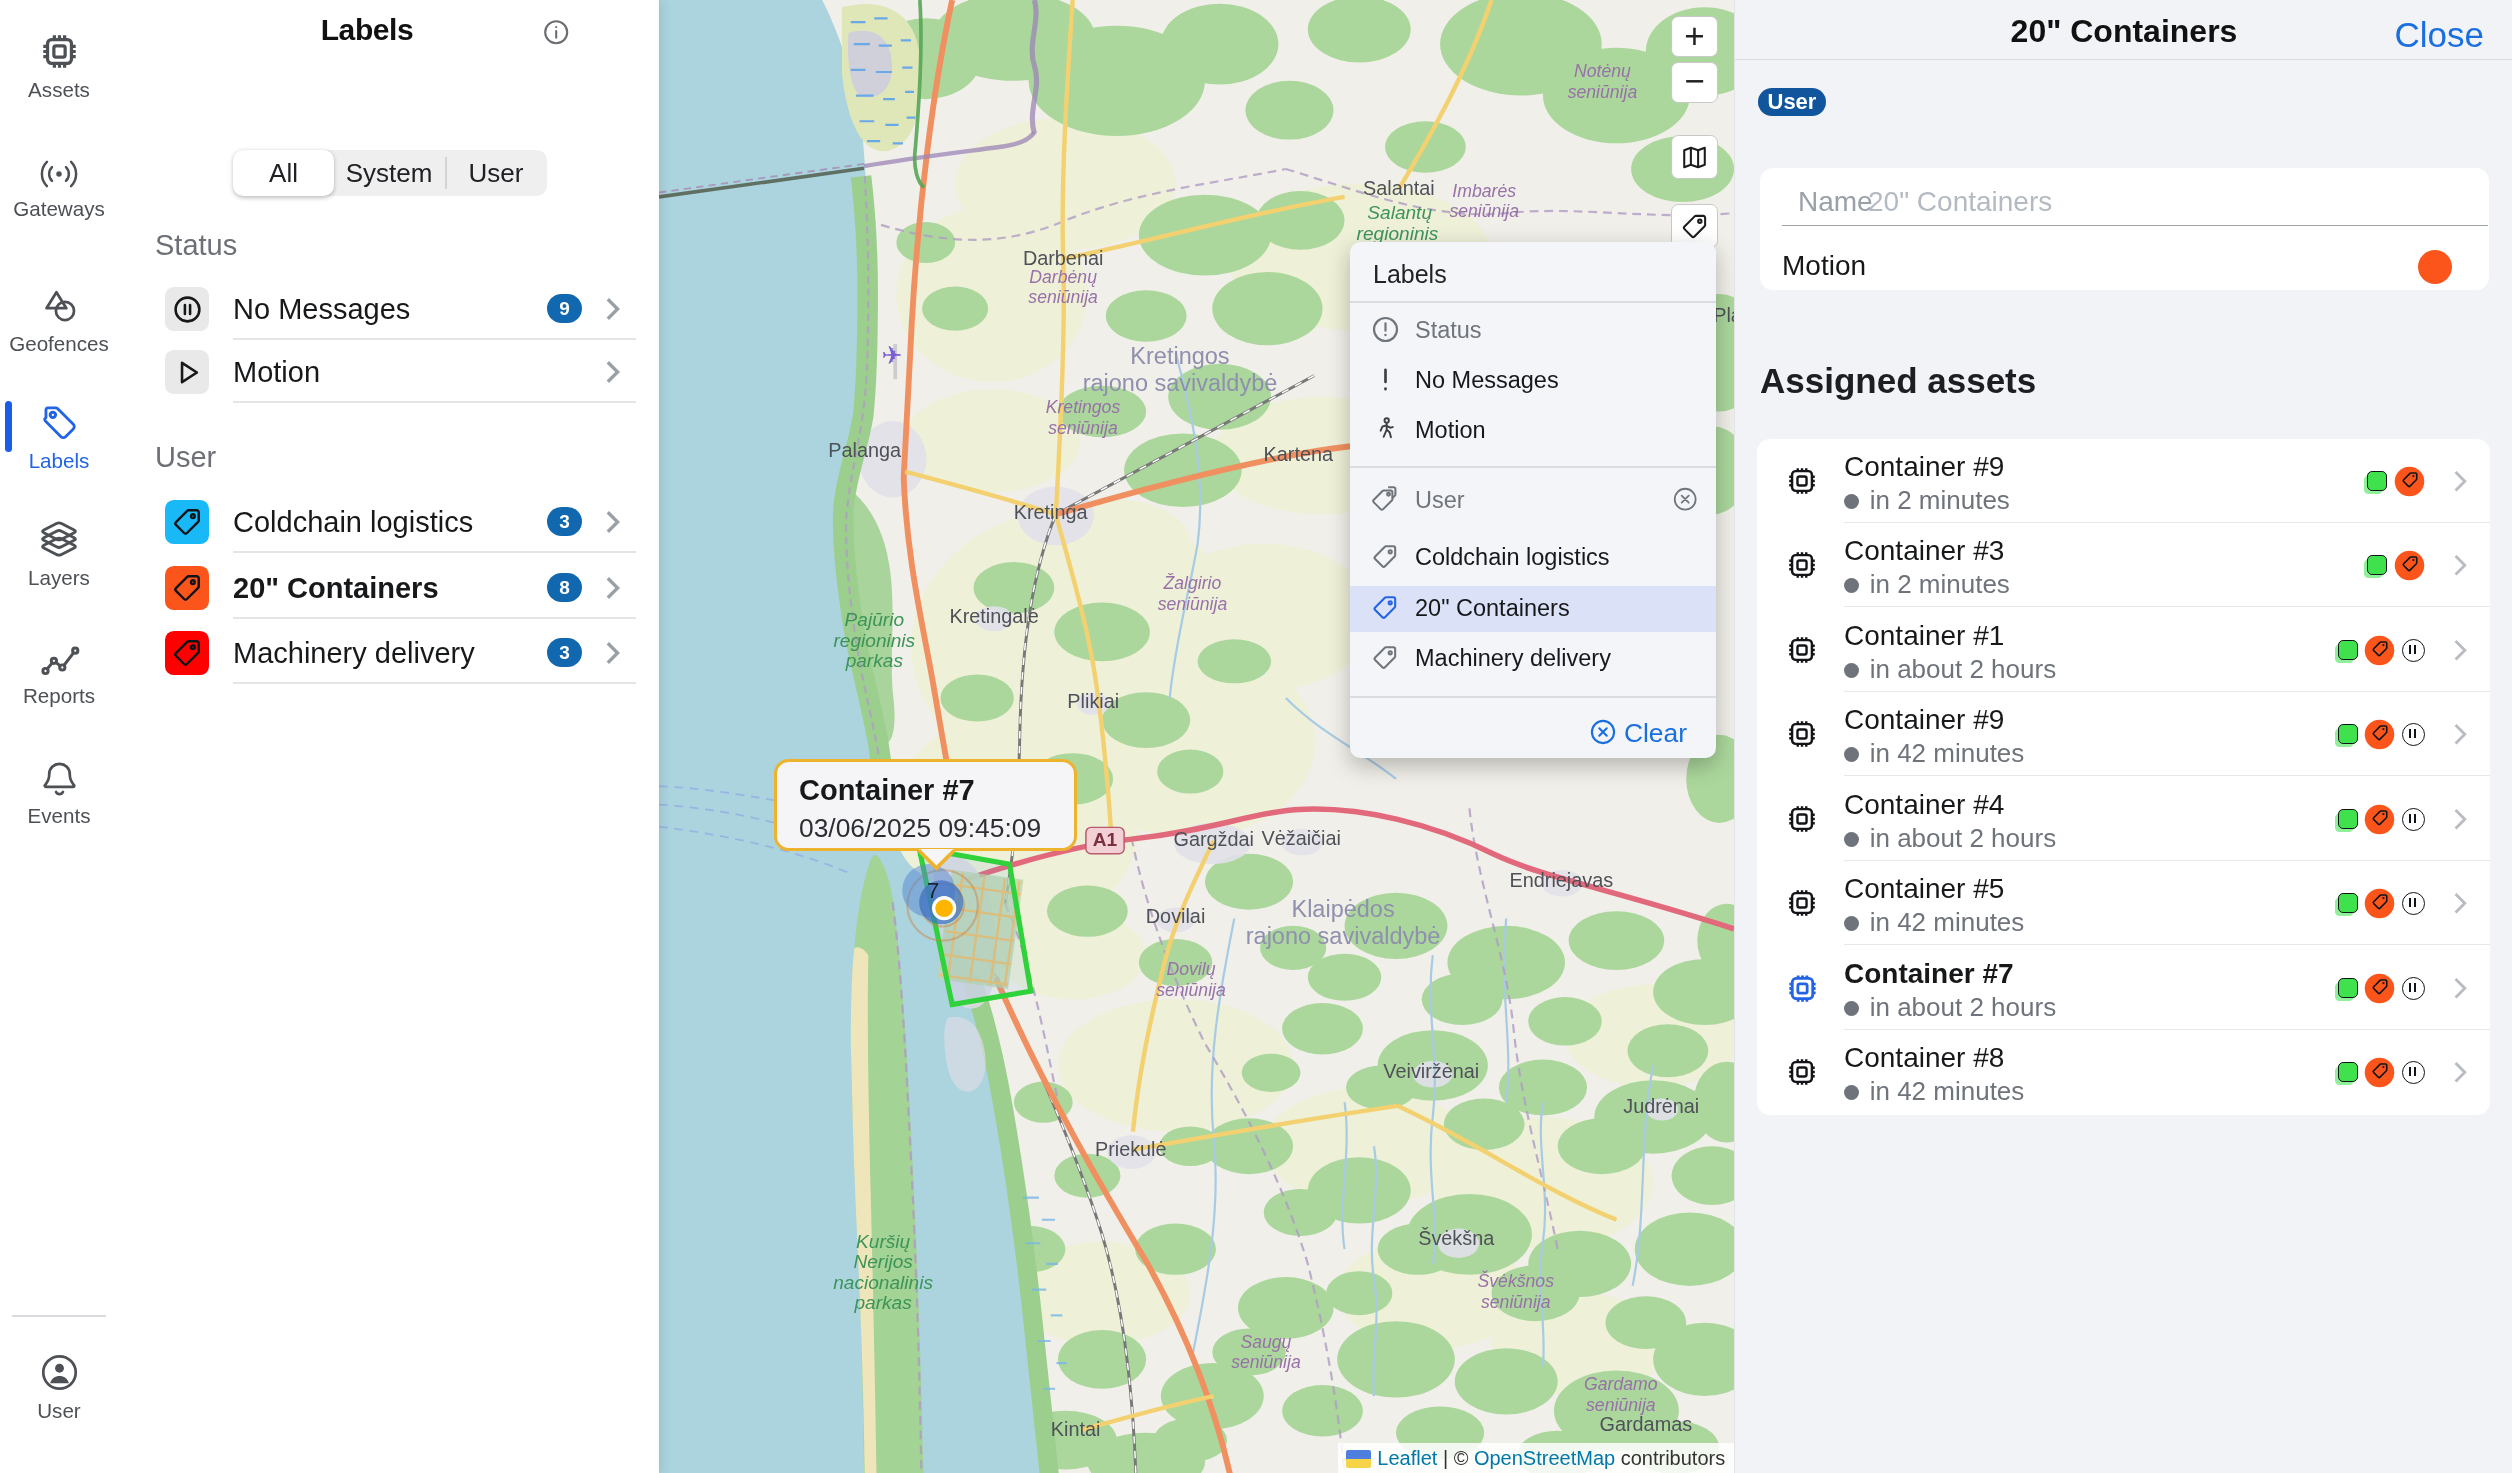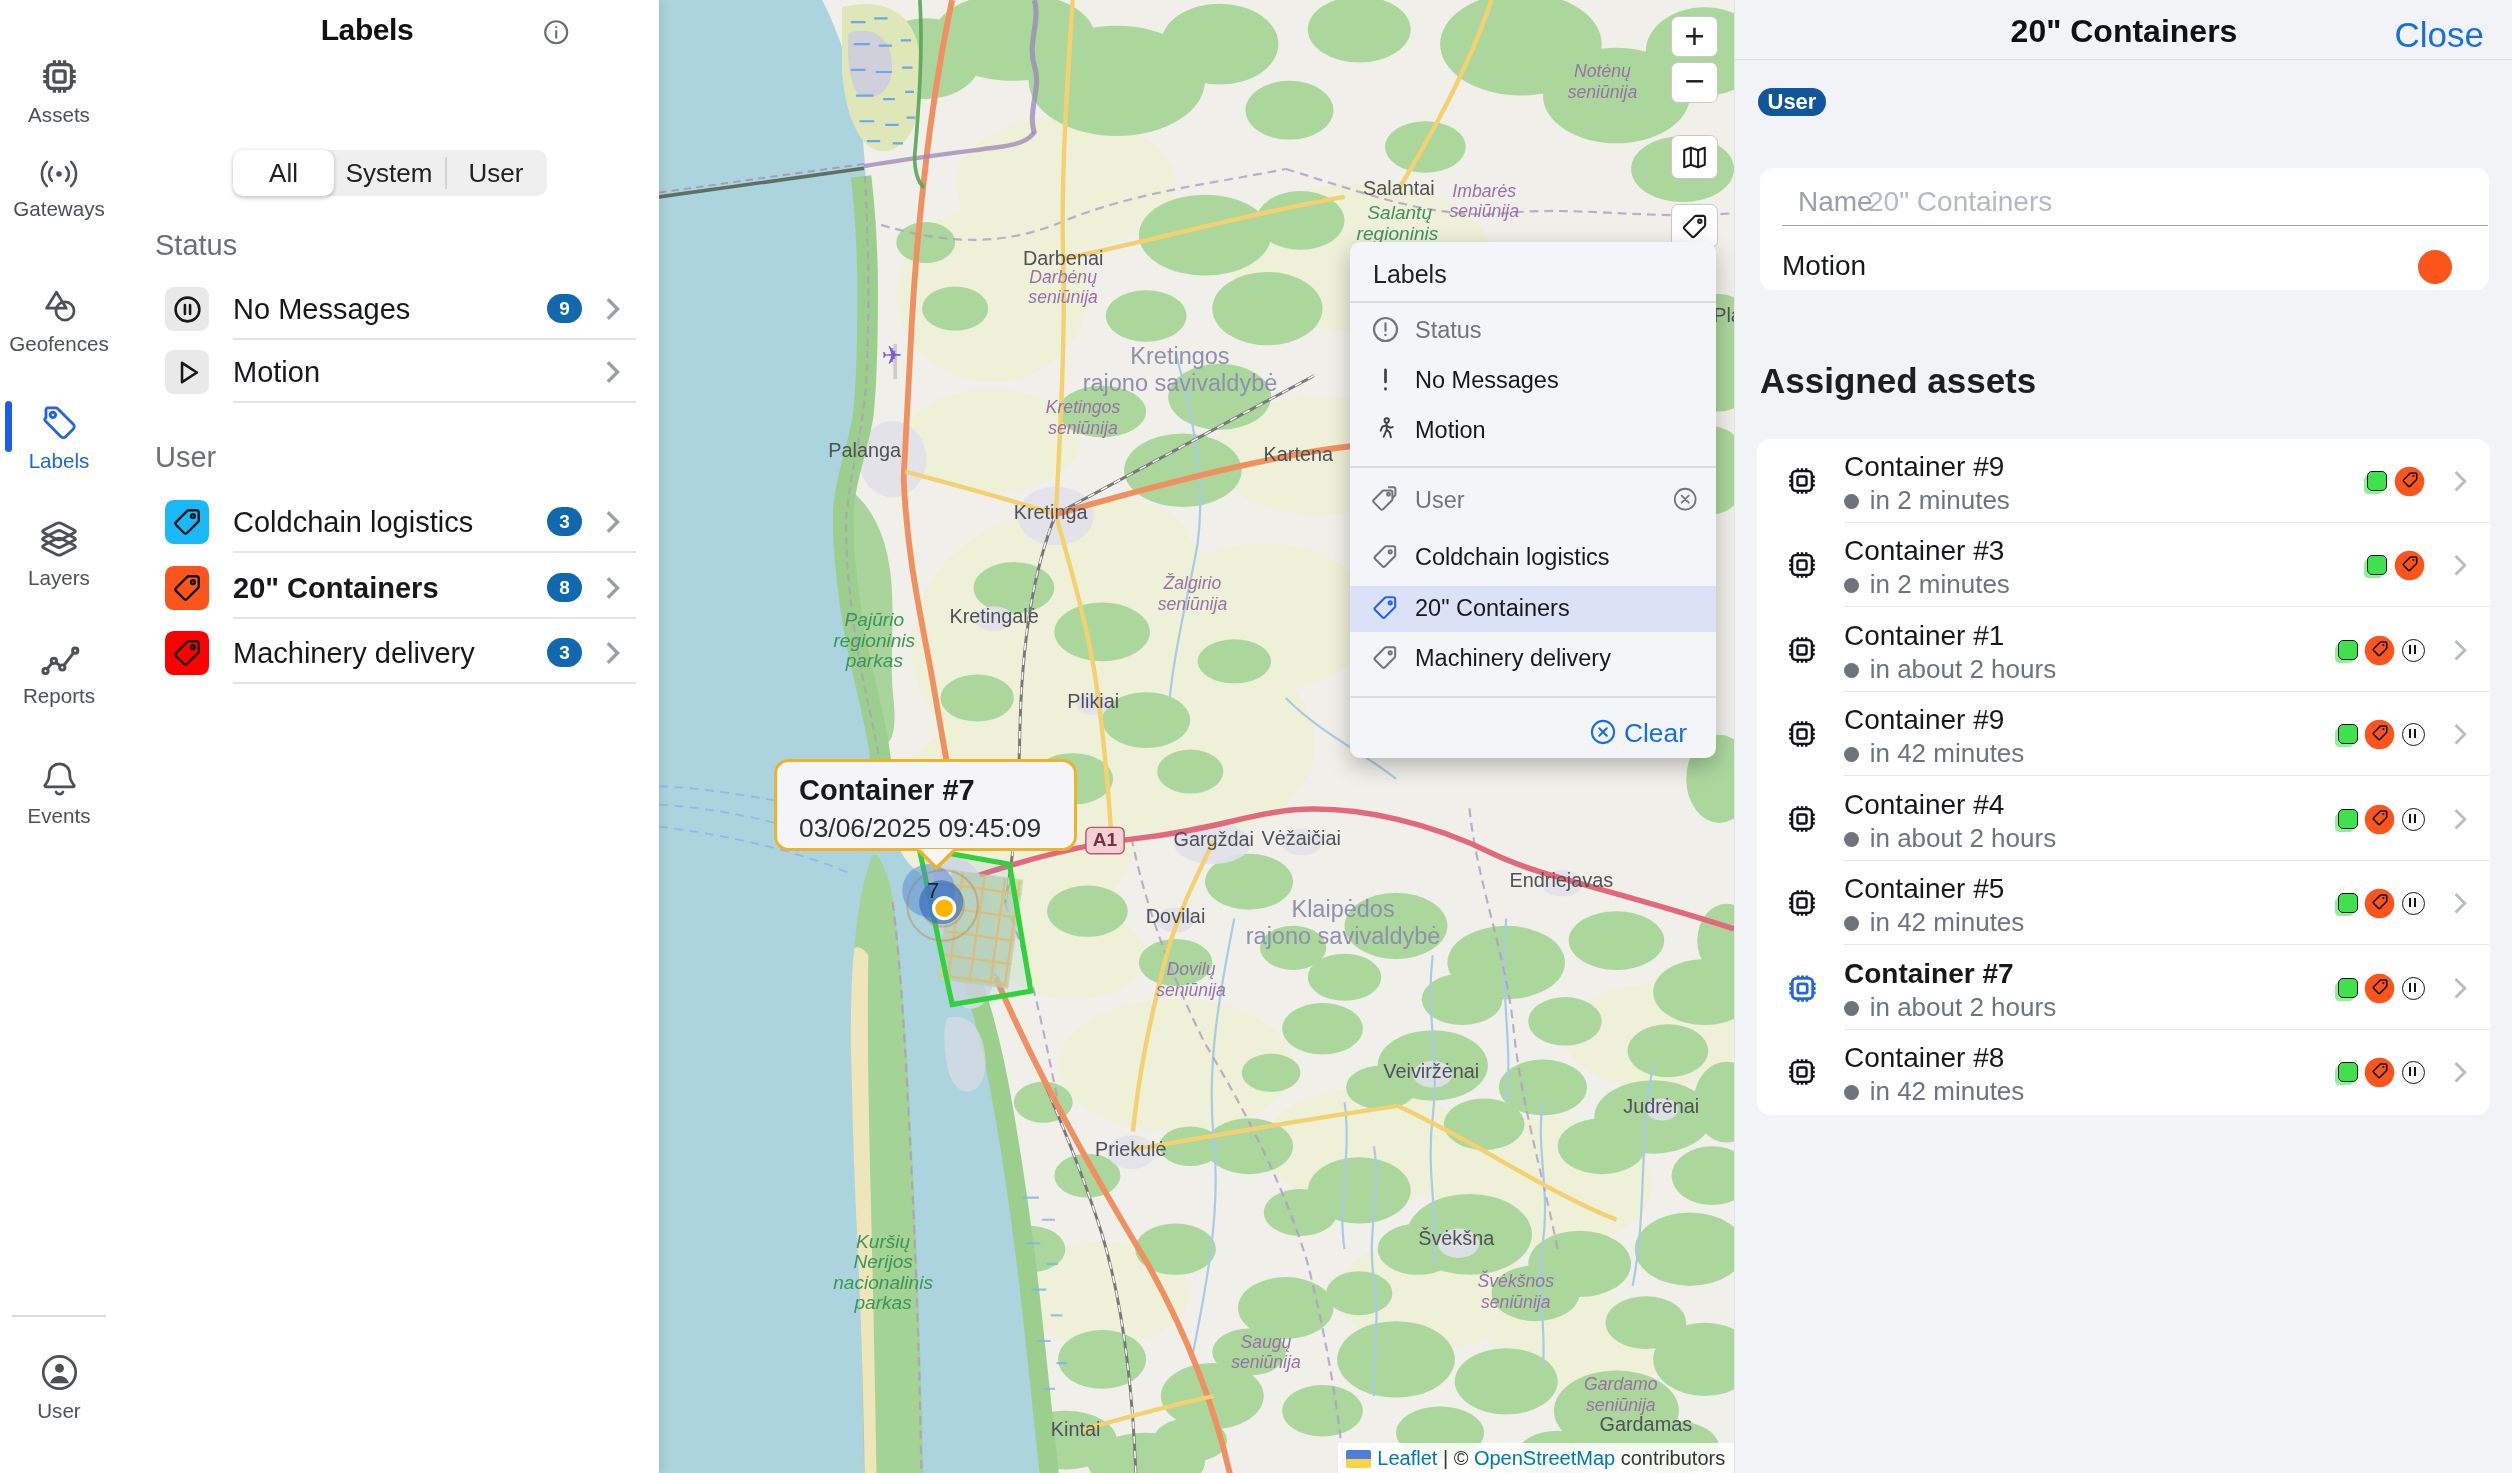--- a/index.html
+++ b/index.html
@@ -85,21 +85,21 @@
   .pz::before, .pz::after { content:""; position:absolute; top:5.1px; width:1.8px; height:8.8px; background:#101418; }
   .pz::before { left:5.9px; } .pz::after { left:11px; }
   .achev { position:absolute; right:20.6px; top:29px; }
   .arow .adiv { position:absolute; left:87px; bottom:0; right:0; height:1.5px; background:#e7e8ea; }
 </style>
 </head>
 <body>
 <div id="app">
 
   <div class="nav">
-    <div class="nav-item" style="top:56px;">
+    <div class="nav-item" style="top:31px;">
       <svg width="41" height="41" viewBox="0 0 24 24" fill="none" stroke="#4d5156" stroke-width="1.9">
         <rect x="5" y="5" width="14" height="14" rx="2.4"></rect>
         <rect x="8.7" y="8.7" width="6.6" height="6.6" rx="1.2"></rect>
         <path d="M9 5V2.5M12 5V2.5M15 5V2.5M9 19v2.5M12 19v2.5M15 19v2.5M5 9H2.5M5 12H2.5M5 15H2.5M19 9h2.5M19 12h2.5M19 15h2.5"></path>
       </svg>
       <div class="lbl">Assets</div>
     </div>
     <div class="nav-item" style="top:157px;">
       <svg width="48" height="34" viewBox="0 0 33 23" fill="none" stroke="#4d5156" stroke-width="1.7" stroke-linecap="round">
         <circle cx="16.5" cy="11.5" r="1.9" fill="#4d5156" stroke="none"></circle>

